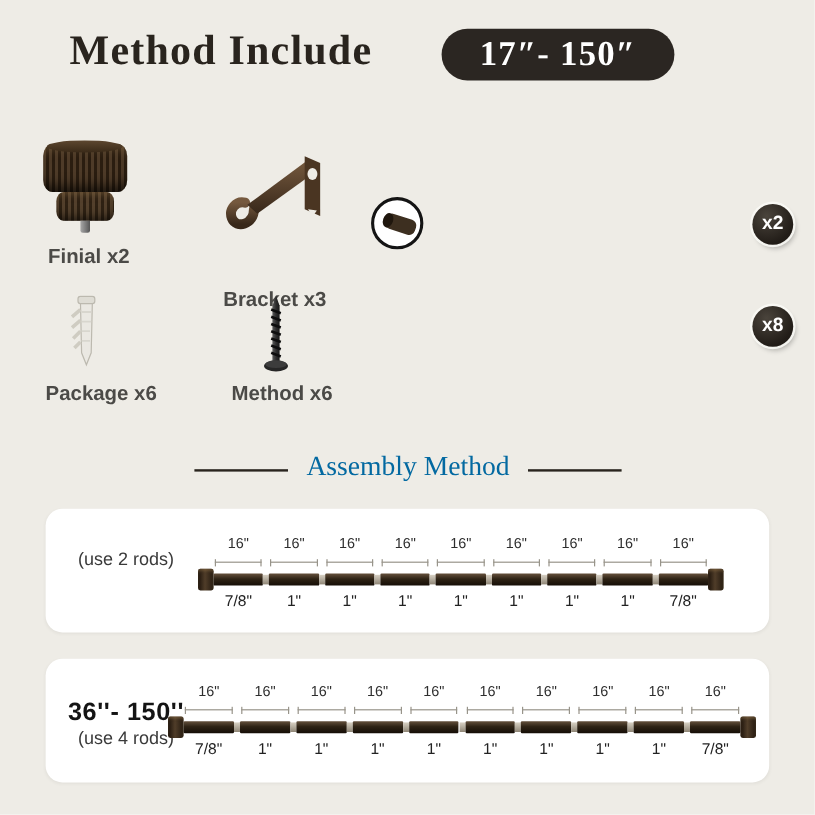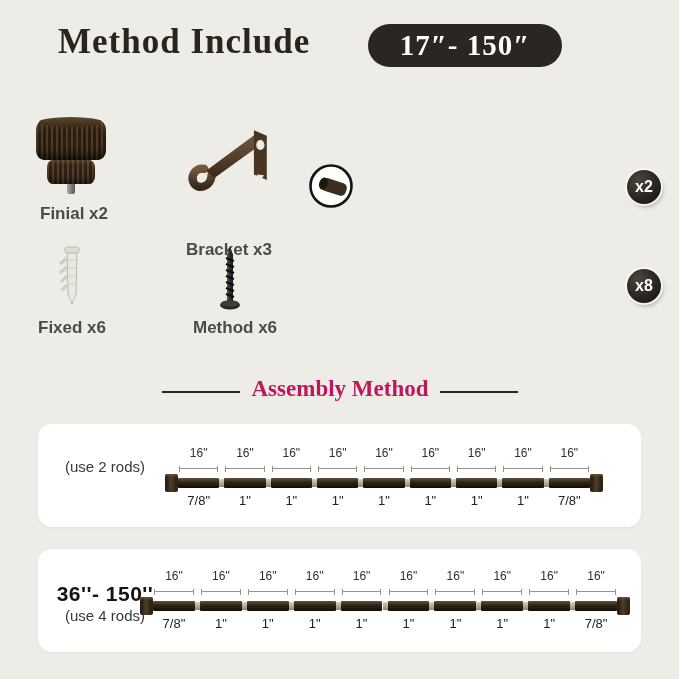--- a/index.html
+++ b/index.html
@@ -39,21 +39,21 @@
   .panel-rod{position:absolute;left:15px;width:270px;border-radius:5px;
              background:linear-gradient(#6a5642 0%,#3a2b1c 35%,#241910 70%,#150e07 100%);}
   .magnify{left:308px;top:163px;width:46px;height:46px;}
   .qbadge{width:34px;height:34px;border-radius:50%;color:#fff;font-weight:700;font-size:16px;
           display:flex;align-items:center;justify-content:center;left:627px;
           background:radial-gradient(circle at 35% 30%,#4a443c,#211c17 72%);
           box-shadow:0 0 0 2px rgba(250,249,245,.9),2px 3px 4px rgba(0,0,0,.25);}
 
   
   .asm-title{left:247px;top:376px;width:186px;text-align:center;font-family:"Liberation Serif",serif;
-             font-weight:700;font-size:23px;color:#be185d;}
+             font-weight:400;font-size:23px;color:#0369a1;}
   .hline{top:391px;height:2px;background:#29241e;}
   .hline-l{left:162px;width:78px;} .hline-r{left:440px;width:78px;}
 
   
   .abox{left:38px;width:603px;height:103px;background:#fff;border-radius:14px;
         box-shadow:0 1px 3px rgba(0,0,0,.05);}
   .abox-1{top:424px;} .abox-2{top:549px;}
   .range-wrap{position:absolute;left:8px;top:33px;width:118px;text-align:center;}
   .range-big{font-size:21px;font-weight:700;color:#141414;letter-spacing:.5px;}
   .range-note{font-size:15px;color:#3a3a3a;margin-top:1px;}
@@ -106,21 +106,21 @@
     <polygon points="79,60 87,61 83,67" fill="#eeece6"></polygon>
   </svg>
   <div class="abs comp-label" style="left:186px;top:204px;margin-top:36px;">Bracket x3</div>
 
   <svg class="abs" style="left:54px;top:246px;" width="36" height="62" viewBox="0 0 36 62">
     <polygon points="13,4 23,4 22,48 18,58 14,48" fill="#eae8e2" stroke="#bcb9af" stroke-width="1"></polygon>
     <rect x="11" y="1" width="14" height="6" rx="2" fill="#dedcd4" stroke="#bcb9af" stroke-width="1"></rect>
     <path d="M13,12 L6,18 M13,21 L6,27 M13,30 L7,36 M13,39 L8,44" stroke="#cfccc2" stroke-width="3" fill="none"></path>
     <path d="M14,14 L22,14 M14,22 L22,22 M14,30 L21,30 M14,38 L21,38" stroke="#d8d6ce" stroke-width="1.5"></path>
   </svg>
-  <div class="abs comp-label" style="left:38px;top:318px;">Fixed x6</div>
+  <div class="abs comp-label" style="left:38px;top:318px;">Package x6</div>
 
   <svg class="abs" style="left:219px;top:246px;" width="22" height="70" viewBox="0 0 22 70">
     <defs>
       <linearGradient id="sg" x1="0" y1="0" x2="1" y2="0">
         <stop offset="0" stop-color="#5a5a5a"></stop>
           <stop offset=".5" stop-color="#2d2d2d"></stop>
           <stop offset="1" stop-color="#191919"></stop>
       </linearGradient>
     </defs>
     <path d="M8,9 L11,0 L14,9 L14,55 L8,55 Z" fill="url(#sg)"></path>
@@ -132,21 +132,21 @@
 
   <svg class="abs magnify" viewBox="0 0 46 46">
     <circle cx="23" cy="23" r="20.5" fill="#fff" stroke="#141414" stroke-width="2.6"></circle>
     <g transform="rotate(18 23 23)">
       <rect x="13" y="16.5" width="26" height="13" rx="5" fill="#3d2f20"></rect>
       <ellipse cx="15" cy="23" rx="4.2" ry="6.2" fill="#1f160d"></ellipse>
     </g>
   </svg>
   <div class="abs qbadge" style="top:170px;">x2</div>
 
-  <div class="abs qbadge" style="top:269px;">x8</div>
+  <div class="abs qbadge" style="top:255px;">x8</div>
 
   <div class="abs hline hline-l"></div>
   <div class="abs asm-title">Assembly Method</div>
   <div class="abs hline hline-r"></div>
 
   <div class="abs abox abox-1">
     <div class="range-wrap">
       <div class="range-note">(use 2 rods)</div>
     </div>
     <div class="diag diag-1">

